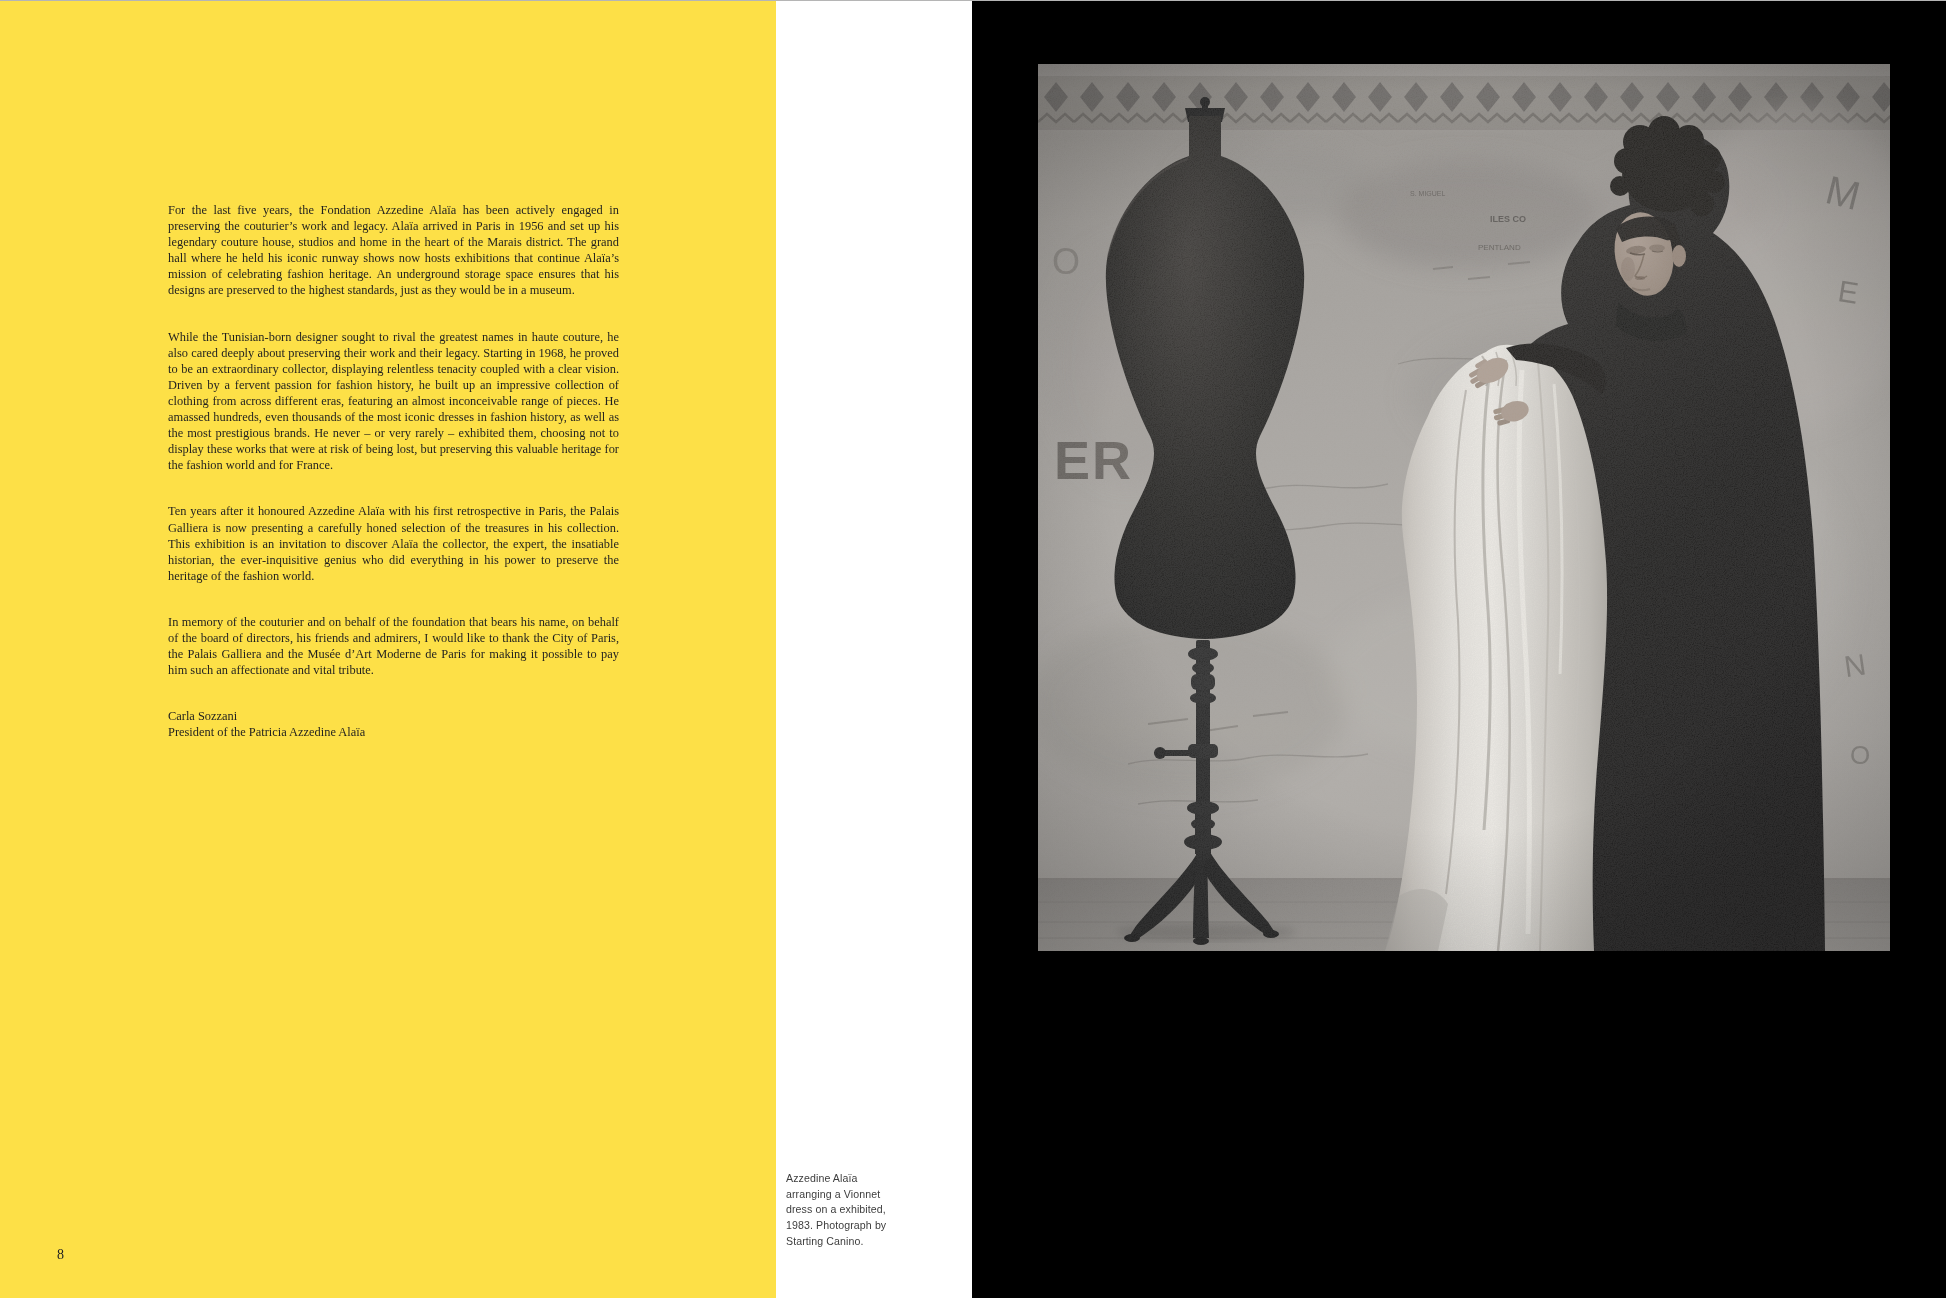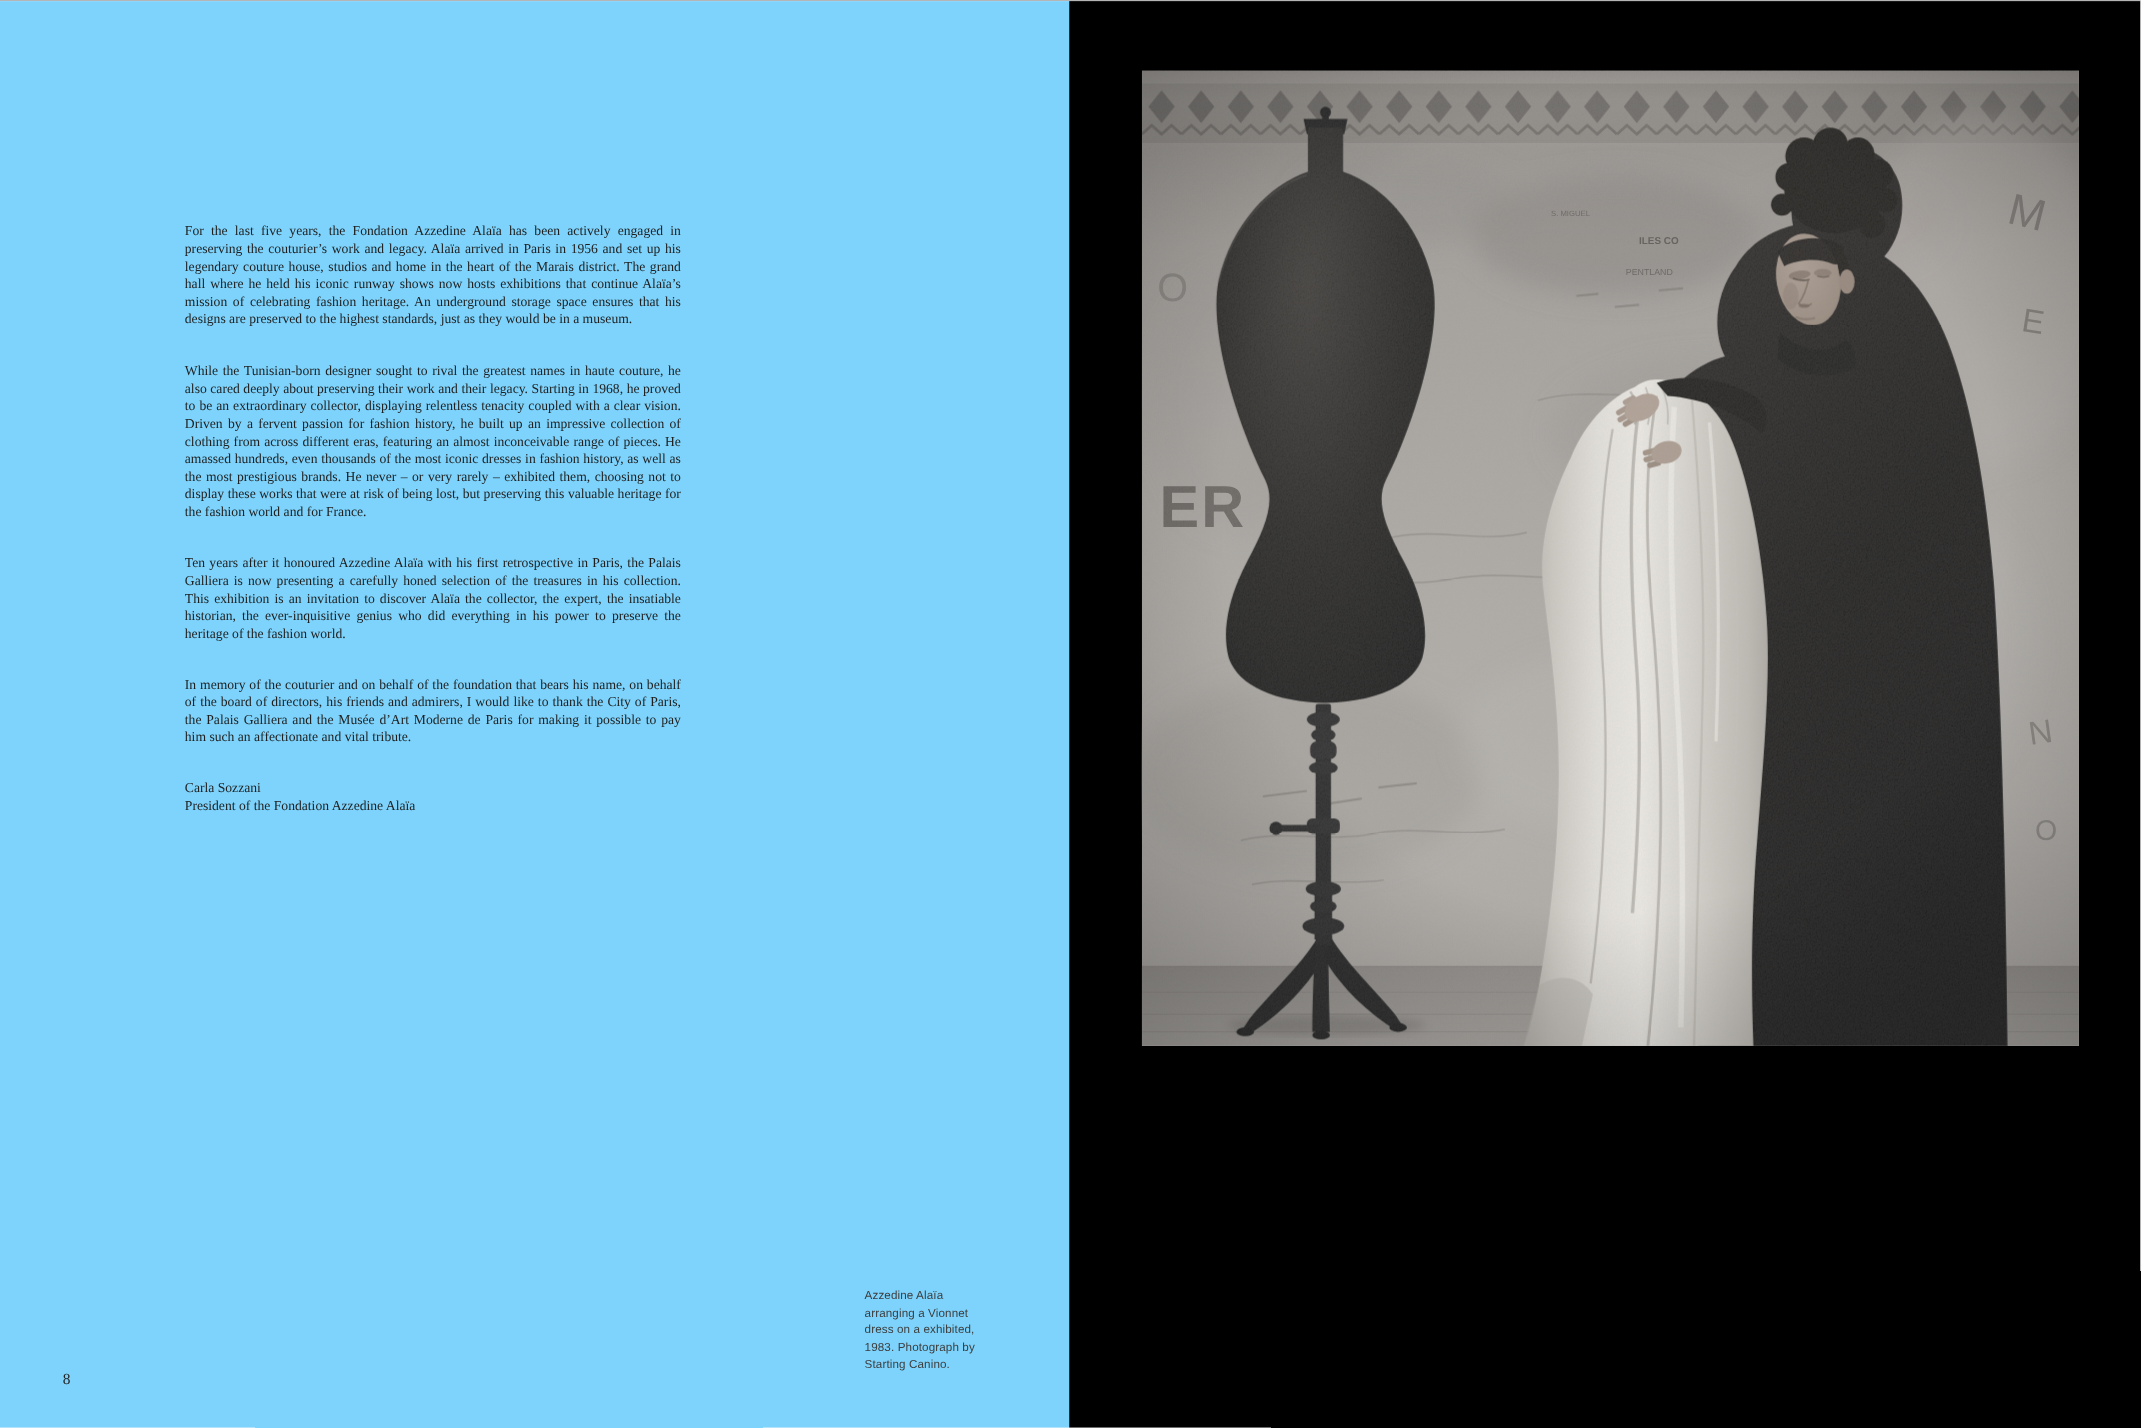--- a/index.html
+++ b/index.html
@@ -1,19 +1,19 @@
 <!DOCTYPE html>
 <html><head>
 <meta charset="utf-8">
 <style>
   html,body{margin:0;padding:0;background:#ffffff;}
   .spread{position:relative;width:1946px;height:1298px;overflow:hidden;background:#ffffff;border-top:1px solid #b5b5b5;box-sizing:border-box;}
 
   
-  .left-page{position:absolute;left:0;top:0;width:972px;height:1298px;background:#7dd3fc;}
+  .left-page{position:absolute;left:0;top:0;width:776px;height:1298px;background:#fde047;}
   .text-block{
     position:absolute;left:168px;top:201px;width:451px;
     font-family:"Liberation Serif","DejaVu Serif",serif;
     font-size:12.4px;line-height:16.1px;color:#1f1f1f;
     text-align:justify;
   }
   .text-block p{margin:0 0 30px 0;}
   .signature{margin-top:0;text-align:left;}
   .signature div{line-height:16.1px;}
   .page-number{
@@ -37,21 +37,21 @@
 <div class="spread">
 
   <div class="left-page">
     <div class="text-block">
       <p>For the last five years, the Fondation Azzedine Alaïa has been actively engaged in preserving the couturier’s work and legacy. Alaïa arrived in Paris in 1956 and set up his legendary couture house, studios and home in the heart of the Marais district. The grand hall where he held his iconic runway shows now hosts exhibitions that continue Alaïa’s mission of celebrating fashion heritage. An underground storage space ensures that his designs are preserved to the highest standards, just as they would be in a museum.</p>
       <p>While the Tunisian-born designer sought to rival the greatest names in haute couture, he also cared deeply about preserving their work and their legacy. Starting in 1968, he proved to be an extraordinary collector, displaying relentless tenacity coupled with a clear vision. Driven by a fervent passion for fashion history, he built up an impressive collection of clothing from across different eras, featuring an almost inconceivable range of pieces. He amassed hundreds, even thousands of the most iconic dresses in fashion history, as well as the most prestigious brands. He never – or very rarely – exhibited them, choosing not to display these works that were at risk of being lost, but preserving this valuable heritage for the fashion world and for France.</p>
       <p>Ten years after it honoured Azzedine Alaïa with his first retrospective in Paris, the Palais Galliera is now presenting a carefully honed selection of the treasures in his collection. This exhibition is an invitation to discover Alaïa the collector, the expert, the insatiable historian, the ever-inquisitive genius who did everything in his power to preserve the heritage of the fashion world.</p>
       <p>In memory of the couturier and on behalf of the foundation that bears his name, on behalf of the board of directors, his friends and admirers, I would like to thank the City of Paris, the Palais Galliera and the Musée d’Art Moderne de Paris for making it possible to pay him such an affectionate and vital tribute.</p>
       <div class="signature">
         <div>Carla Sozzani</div>
-        <div>President of the Fondation Azzedine Alaïa</div>
+        <div>President of the Patricia Azzedine Alaïa</div>
       </div>
     </div>
 
     <div class="caption">
       <div>Azzedine Alaïa</div>
       <div>arranging a Vionnet</div>
       <div>dress on a exhibited,</div>
       <div>1983. Photograph by</div>
       <div>Starting Canino.</div>
     </div>

